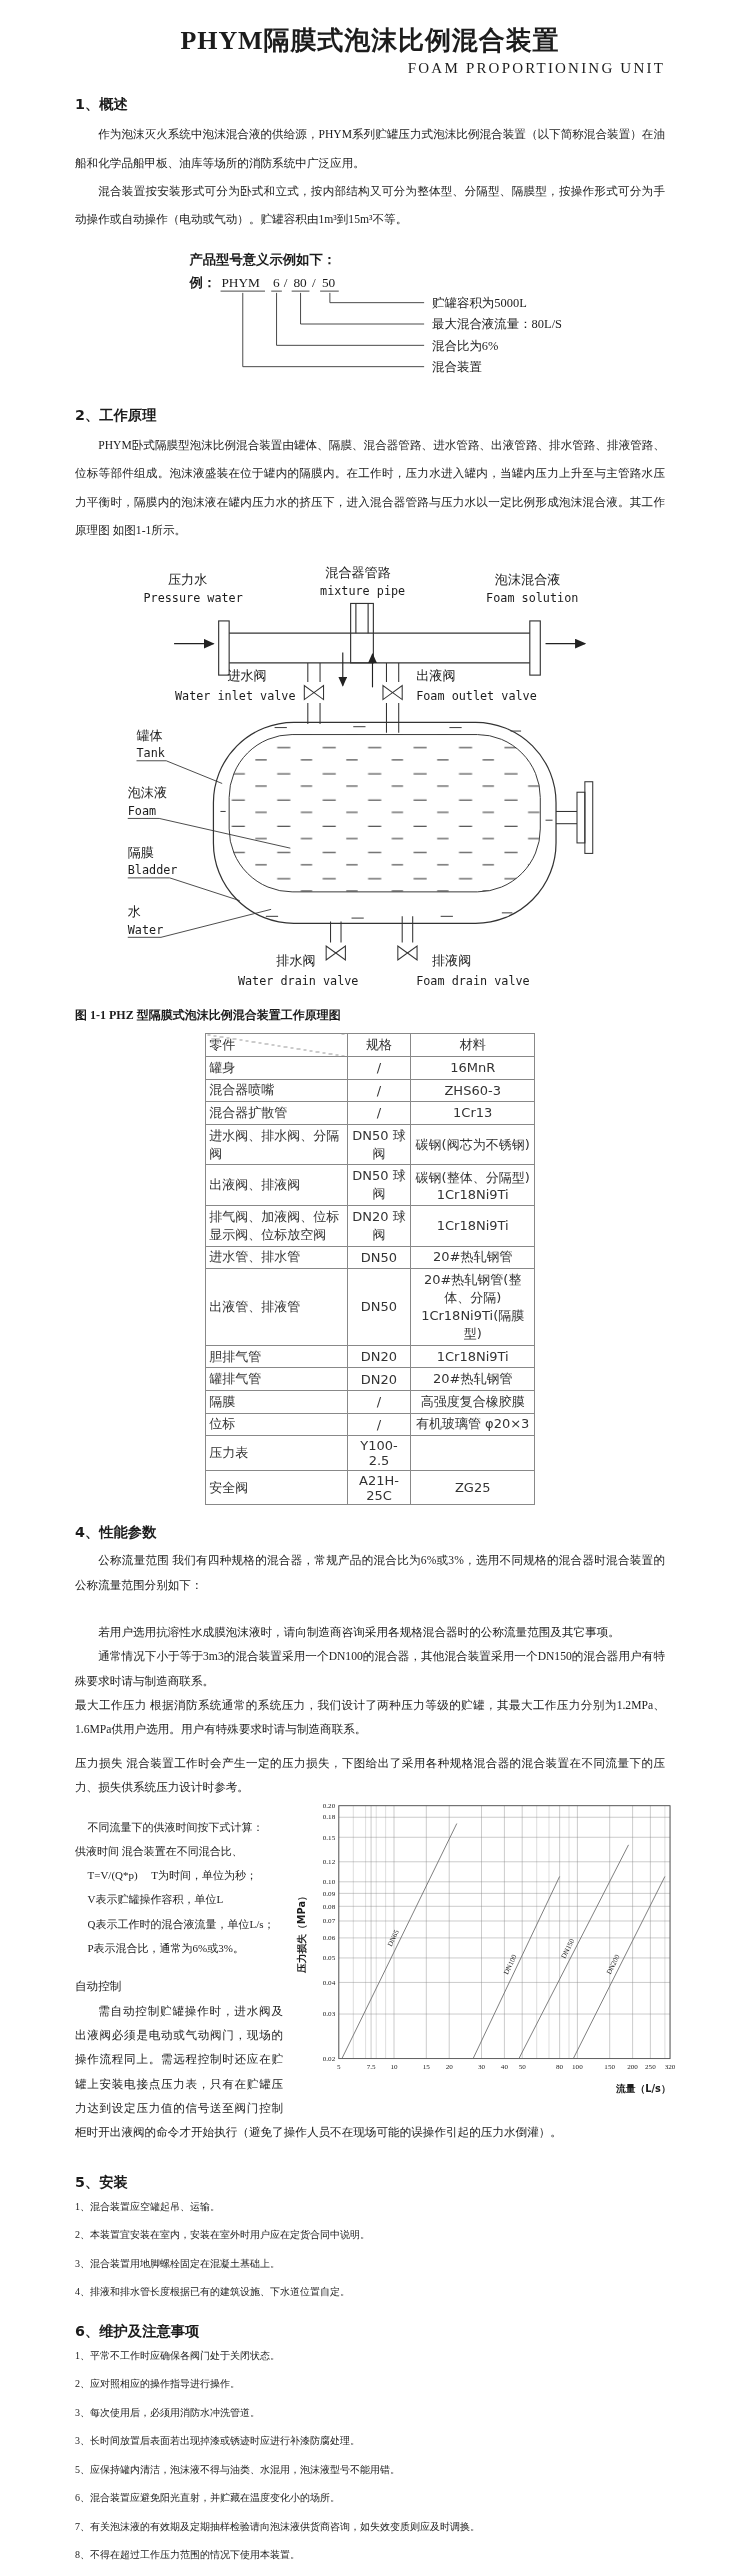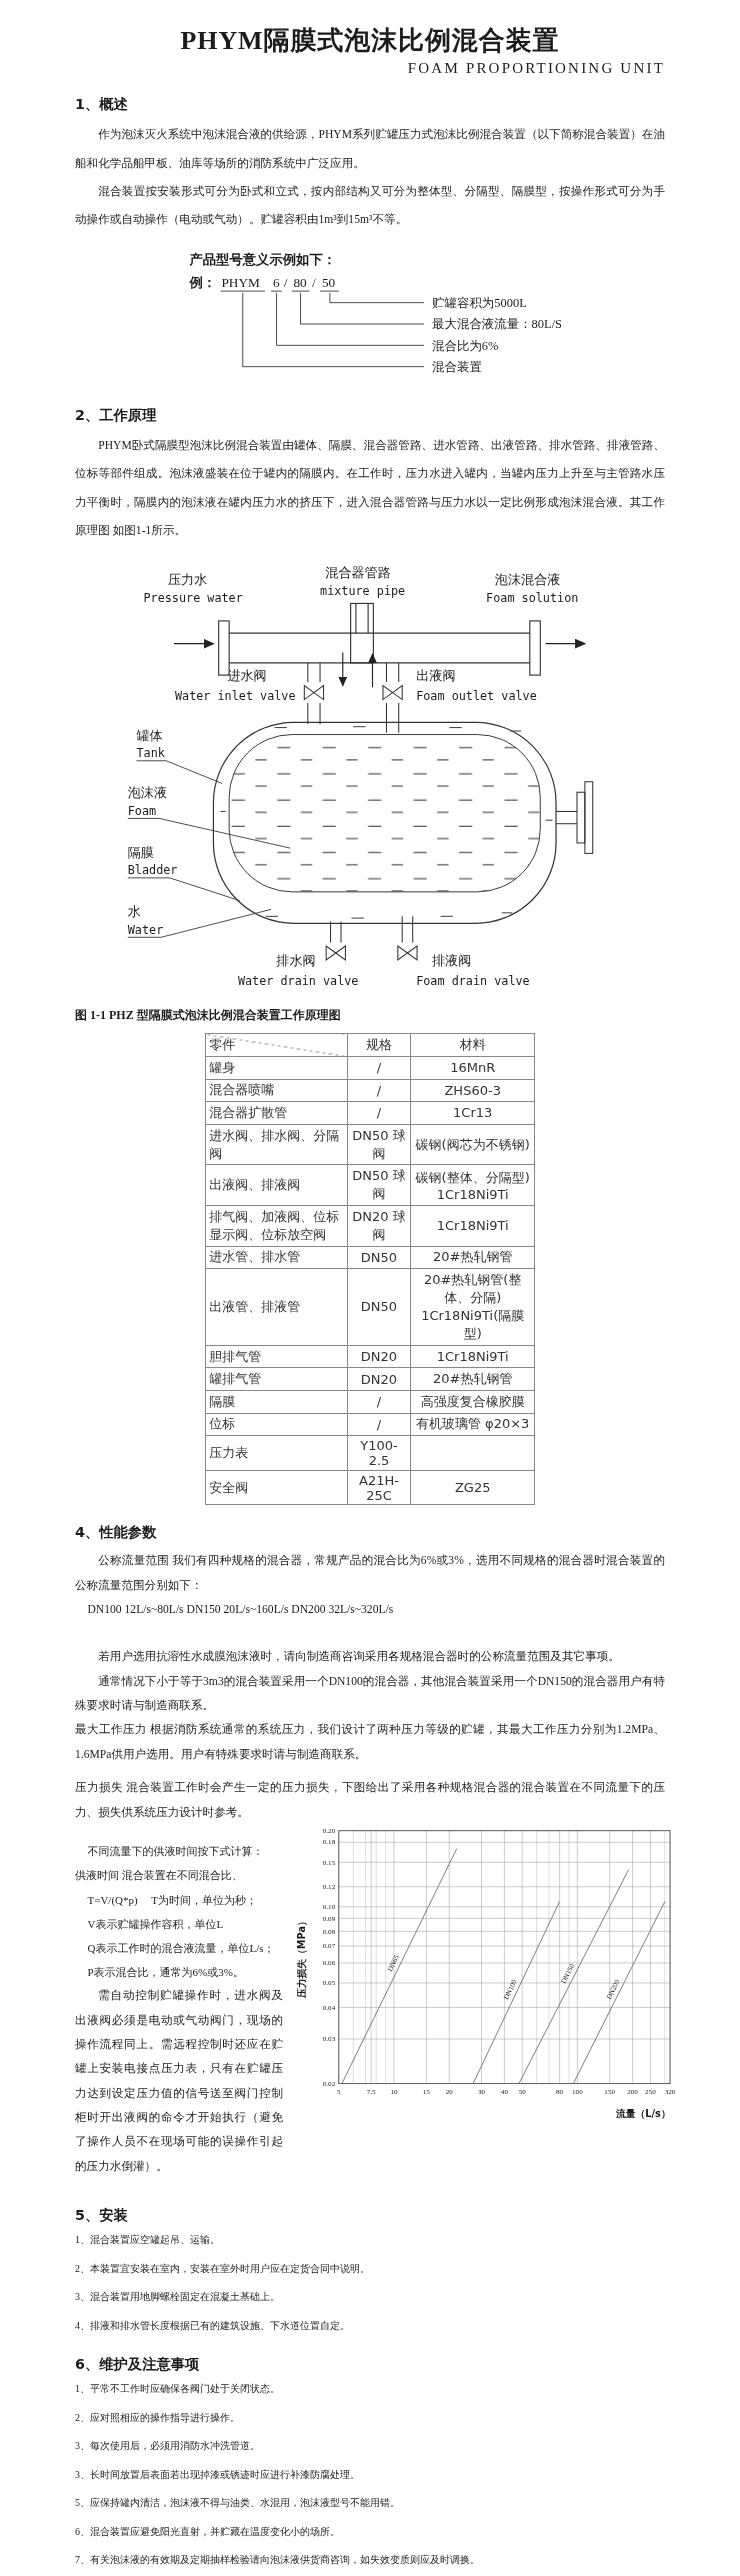--- a/index.html
+++ b/index.html
@@ -288,21 +288,20 @@
             <td>安全阀</td>
             <td>A21H-25C</td>
             <td>ZG25</td>
           </tr>
         </tbody>
       </table>
   </div>
 
   <div class="sec-head">4、性能参数</div>
   <p class="body-p tight">公称流量范围  我们有四种规格的混合器，常规产品的混合比为6%或3%，选用不同规格的混合器时混合装置的公称流量范围分别如下：</p>
-  <p class="body-p tight noindent" style="padding-left:12.5px;">DN100  12L/s~80L/s    DN150  20L/s~160L/s    DN200  32L/s~320L/s</p>
   <p class="body-p tight" style="margin-top:23px;">若用户选用抗溶性水成膜泡沫液时，请向制造商咨询采用各规格混合器时的公称流量范围及其它事项。</p>
   <p class="body-p tight">通常情况下小于等于3m3的混合装置采用一个DN100的混合器，其他混合装置采用一个DN150的混合器用户有特殊要求时请与制造商联系。</p>
   <p class="body-p tight noindent">最大工作压力 根据消防系统通常的系统压力，我们设计了两种压力等级的贮罐，其最大工作压力分别为1.2MPa、1.6MPa供用户选用。用户有特殊要求时请与制造商联系。</p>
   <p class="body-p tight noindent" style="margin-top:9px;">压力损失  混合装置工作时会产生一定的压力损失，下图给出了采用各种规格混合器的混合装置在不同流量下的压力、损失供系统压力设计时参考。</p>
 
   <div class="chart-float">
     <svg id="pressure-chart" width="391" height="317" viewBox="0 0 438 356">
         <line x1="52" y1="12" x2="52" y2="296" stroke="#8a8a8a" stroke-width="0.5"></line>
         <line x1="88.26767504471168" y1="12" x2="88.26767504471168" y2="296" stroke="#8a8a8a" stroke-width="0.5"></line>
         <line x1="114" y1="12" x2="114" y2="296" stroke="#8a8a8a" stroke-width="0.5"></line>
@@ -379,20 +378,21 @@
       </svg>
   </div>
   <div style="margin-top:14.3px;">
     <div class="supply-line ind">不同流量下的供液时间按下式计算：</div>
     <div class="supply-line">供液时间  混合装置在不同混合比、</div>
     <div class="supply-line ind">T=V/(Q*p)　 T为时间，单位为秒；</div>
     <div class="supply-line ind">V表示贮罐操作容积，单位L</div>
     <div class="supply-line ind">Q表示工作时的混合液流量，单位L/s；</div>
     <div class="supply-line ind">P表示混合比，通常为6%或3%。</div>
   </div>
+  <div class="auto-head">自动控制</div>
   <p class="body-p tight">需自动控制贮罐操作时，进水阀及出液阀必须是电动或气动阀门，现场的操作流程同上。需远程控制时还应在贮罐上安装电接点压力表，只有在贮罐压力达到设定压力值的信号送至阀门控制柜时开出液阀的命令才开始执行（避免了操作人员不在现场可能的误操作引起的压力水倒灌）。</p>
   <div class="clear"></div>
 
   <div class="sec-head" style="margin-top:27px;">5、安装</div>
   <p class="list-p">1、混合装置应空罐起吊、运输。</p>
   <p class="list-p">2、本装置宜安装在室内，安装在室外时用户应在定货合同中说明。</p>
   <p class="list-p">3、混合装置用地脚螺栓固定在混凝土基础上。</p>
   <p class="list-p">4、排液和排水管长度根据已有的建筑设施、下水道位置自定。</p>
 
   <div class="sec-head" style="margin-top:21.4px;">6、维护及注意事项</div>

